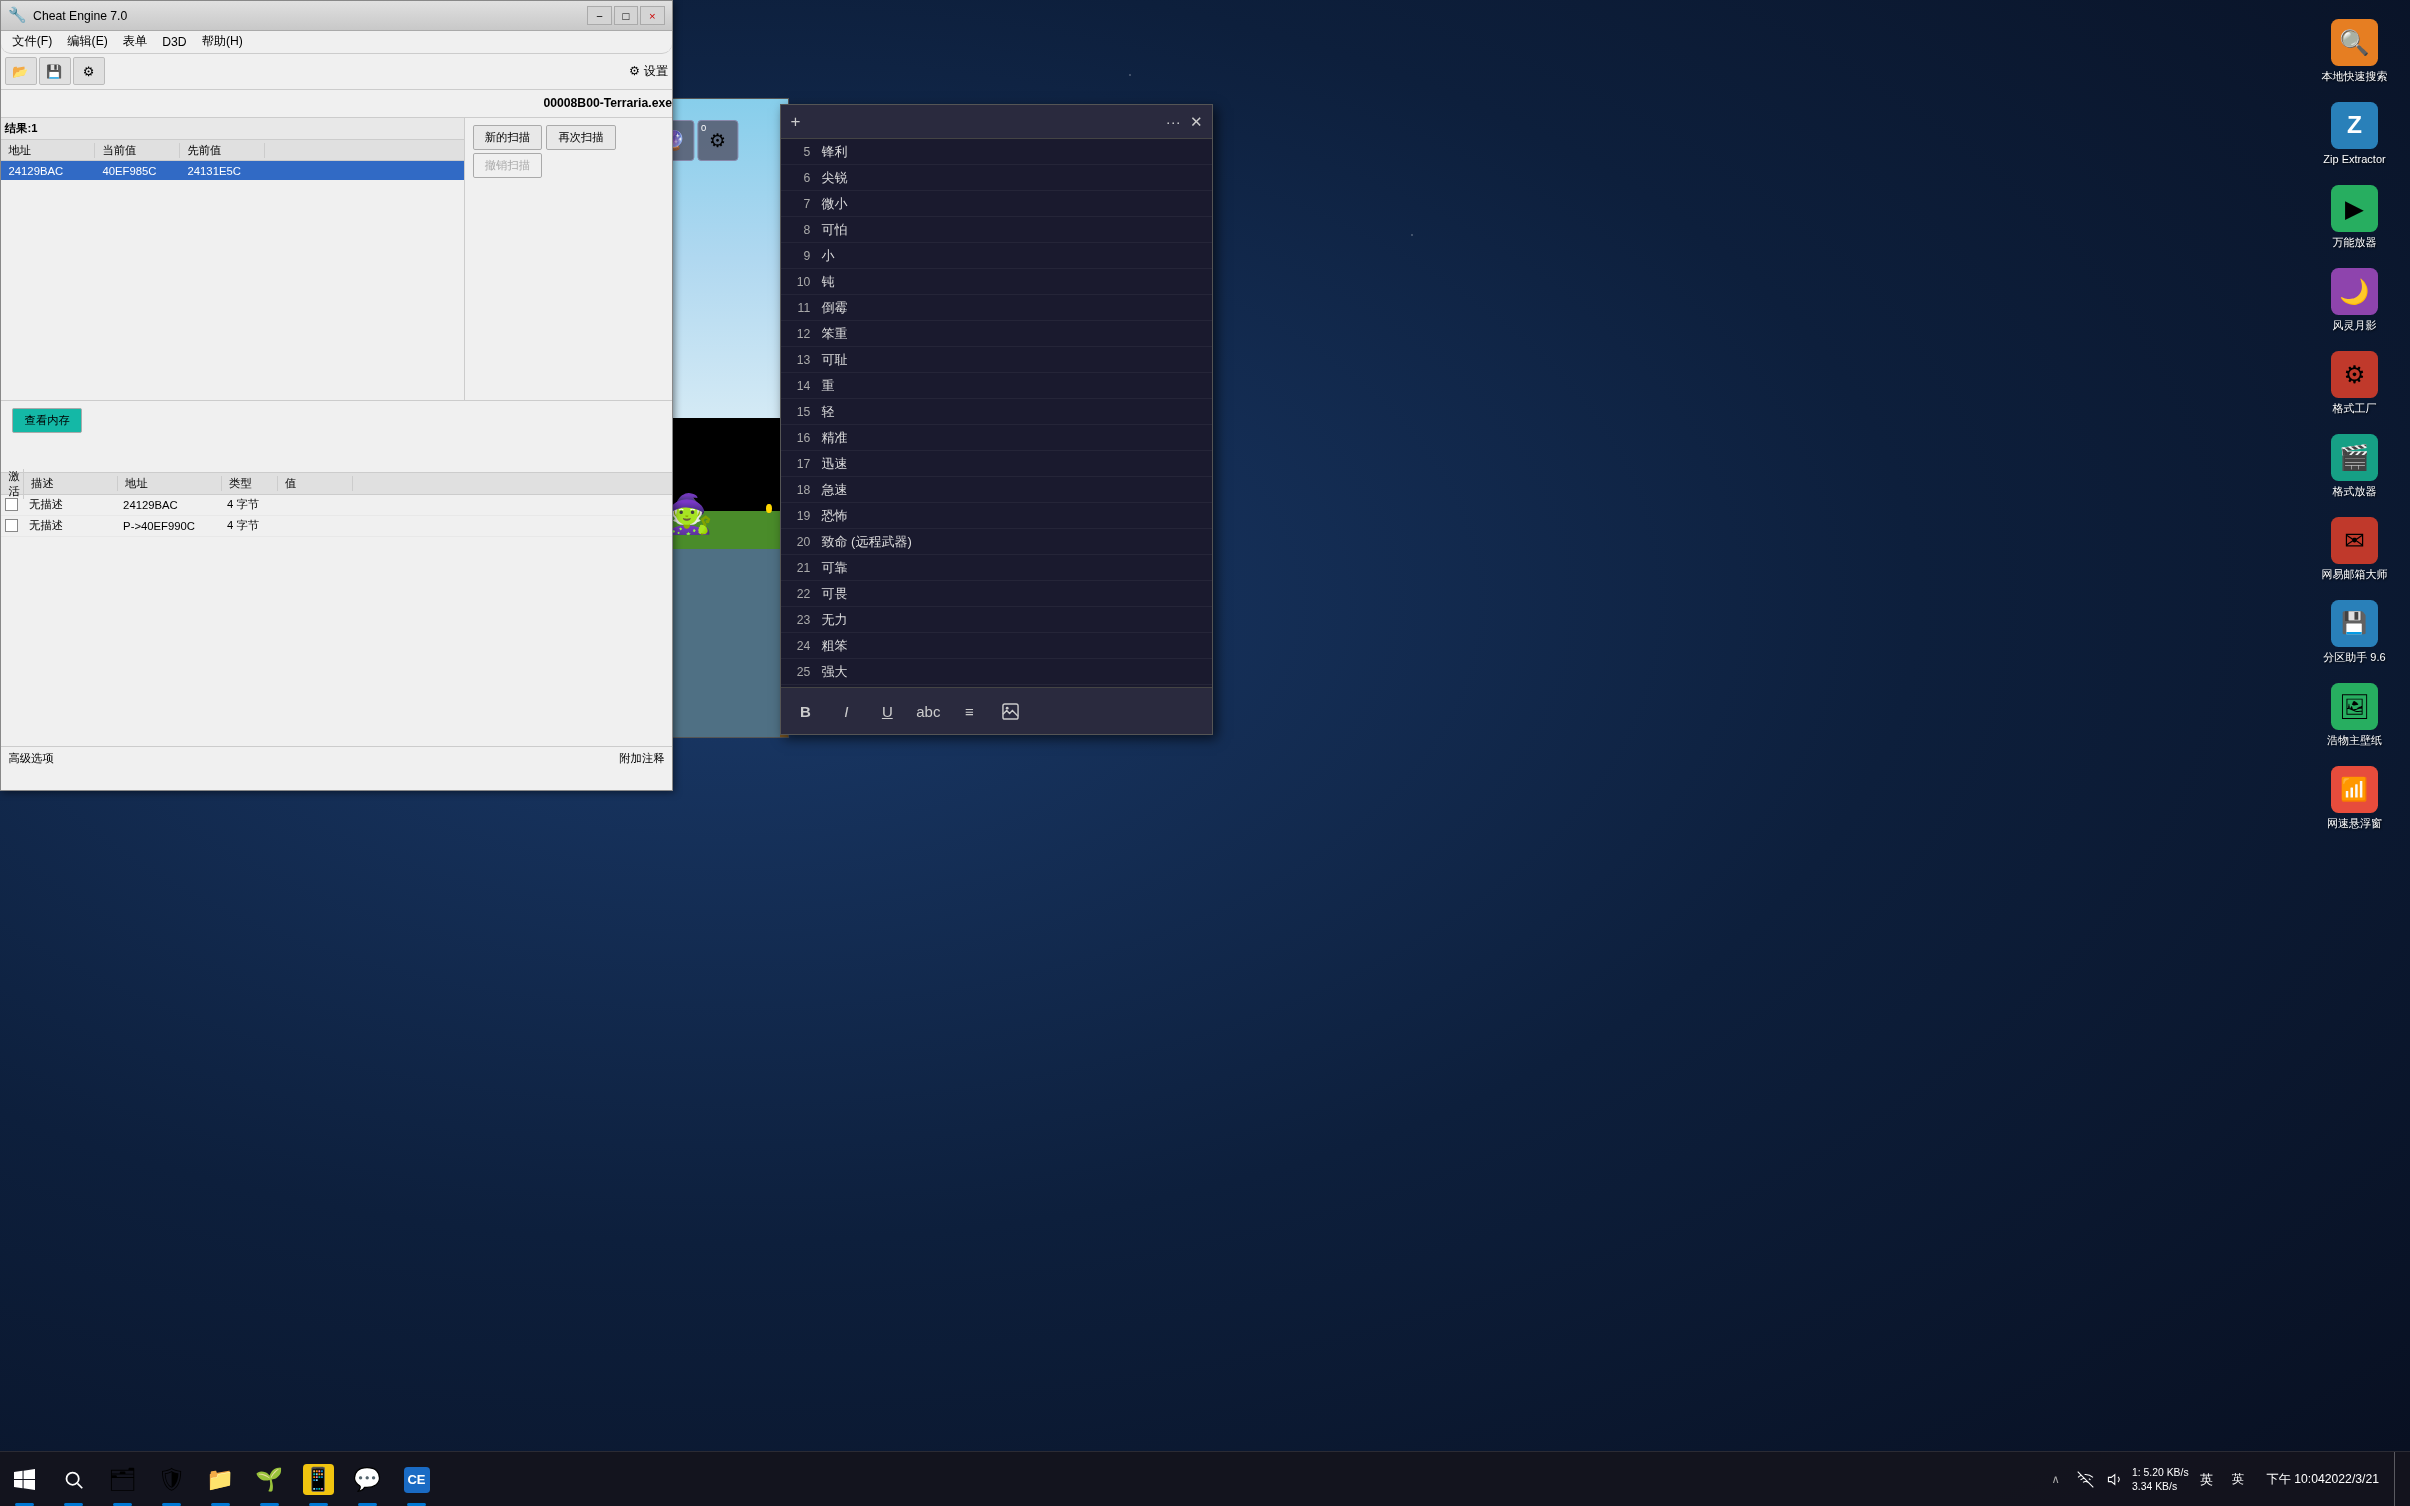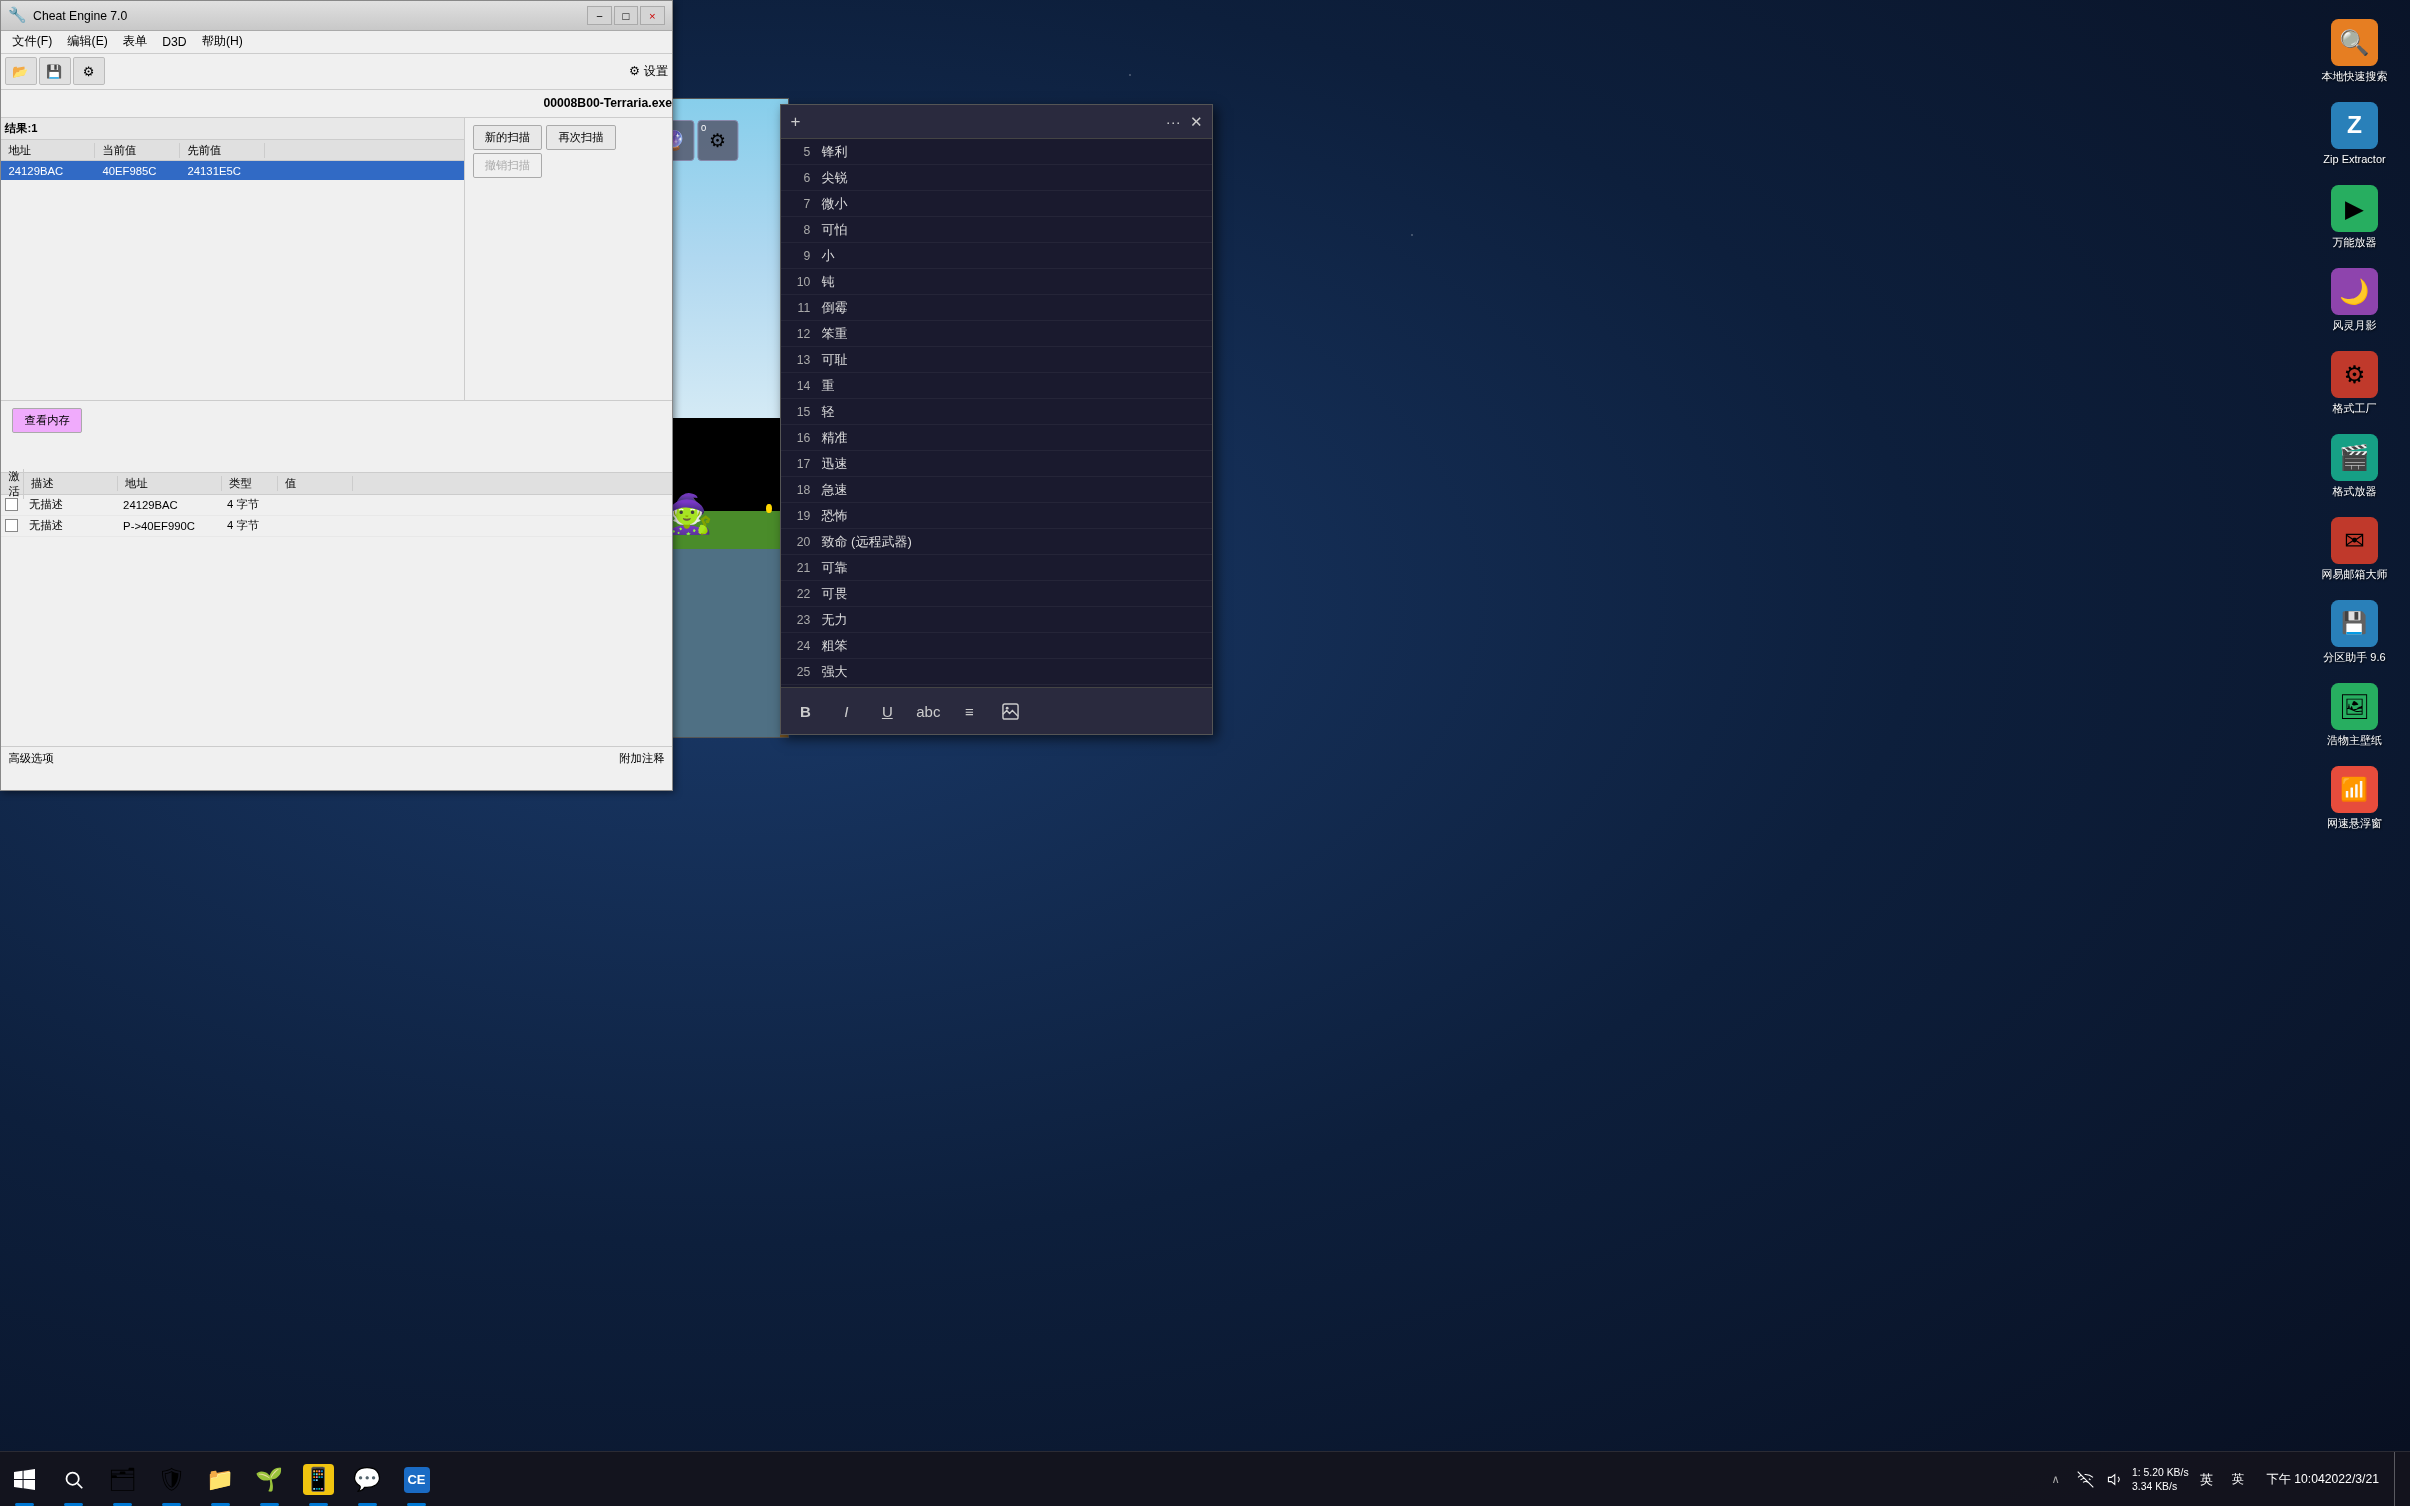--- a/index.html
+++ b/index.html
@@ -191,20 +191,21 @@
     }
 
     .ce-menubar {
       background: #f0f0f0;
       height: 22.6px;
       display: flex;
       align-items: center;
       font-size: 12.2px;
       border-bottom: 0.9px solid #ccc;
       padding: 0 3.8px;
+      border-radius: 10px;
     }
 
     .ce-menu-item {
       padding: 1.9px 7.5px;
       cursor: pointer;
       color: #000;
     }
 
     .ce-toolbar {
       background: #f0f0f0;
@@ -318,21 +319,21 @@
 
     .ce-scan-btn-disabled {
       color: #aaa;
       background: #f0f0f0;
     }
 
     .ce-view-memory-btn {
       margin: 3.8px;
       height: 24.5px;
       padding: 0 11.3px;
-      background: #f0abfc;
+      background: #14b8a6;
       border: 0.9px solid #aaa;
       cursor: pointer;
       font-size: 11.3px;
       border-radius: 1.9px;
       align-self: flex-start;
     }
 
     .ce-address-table-header {
       background: #e0e0e0;
       height: 22.6px;

